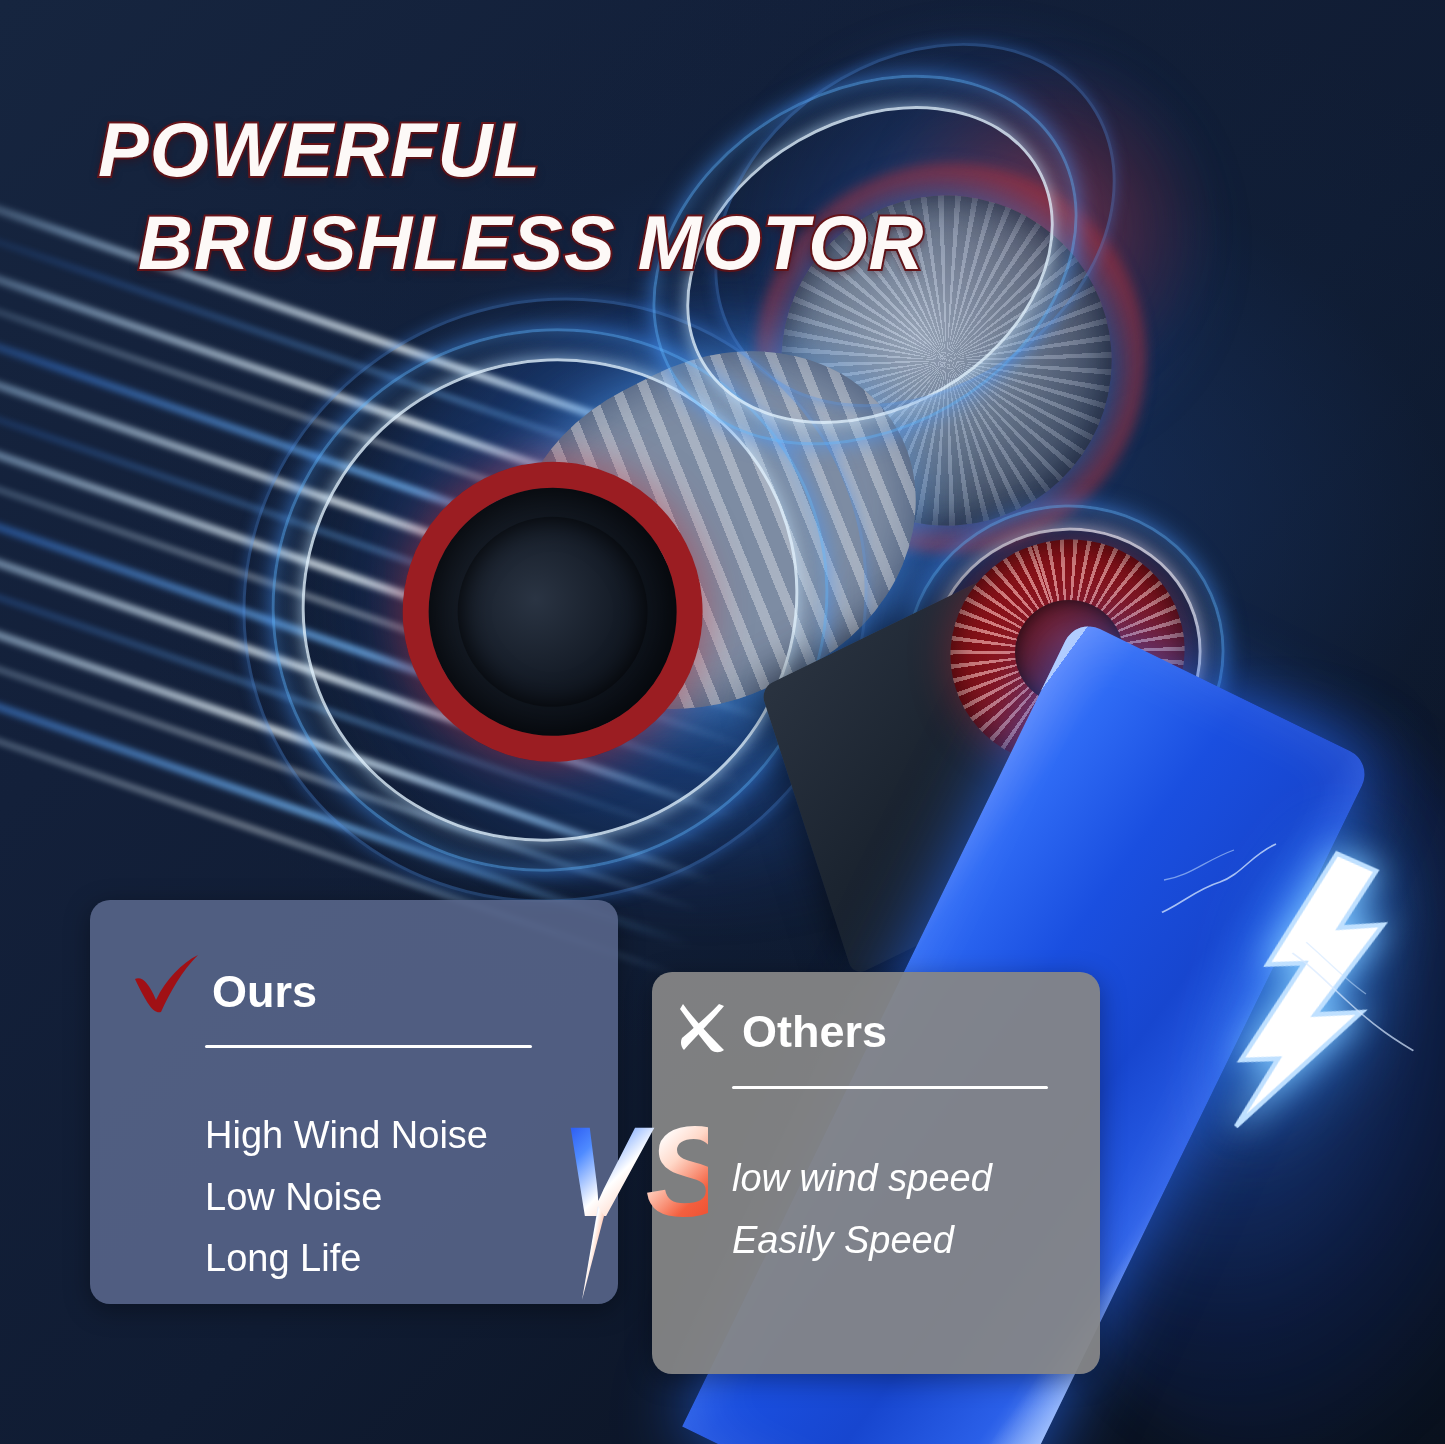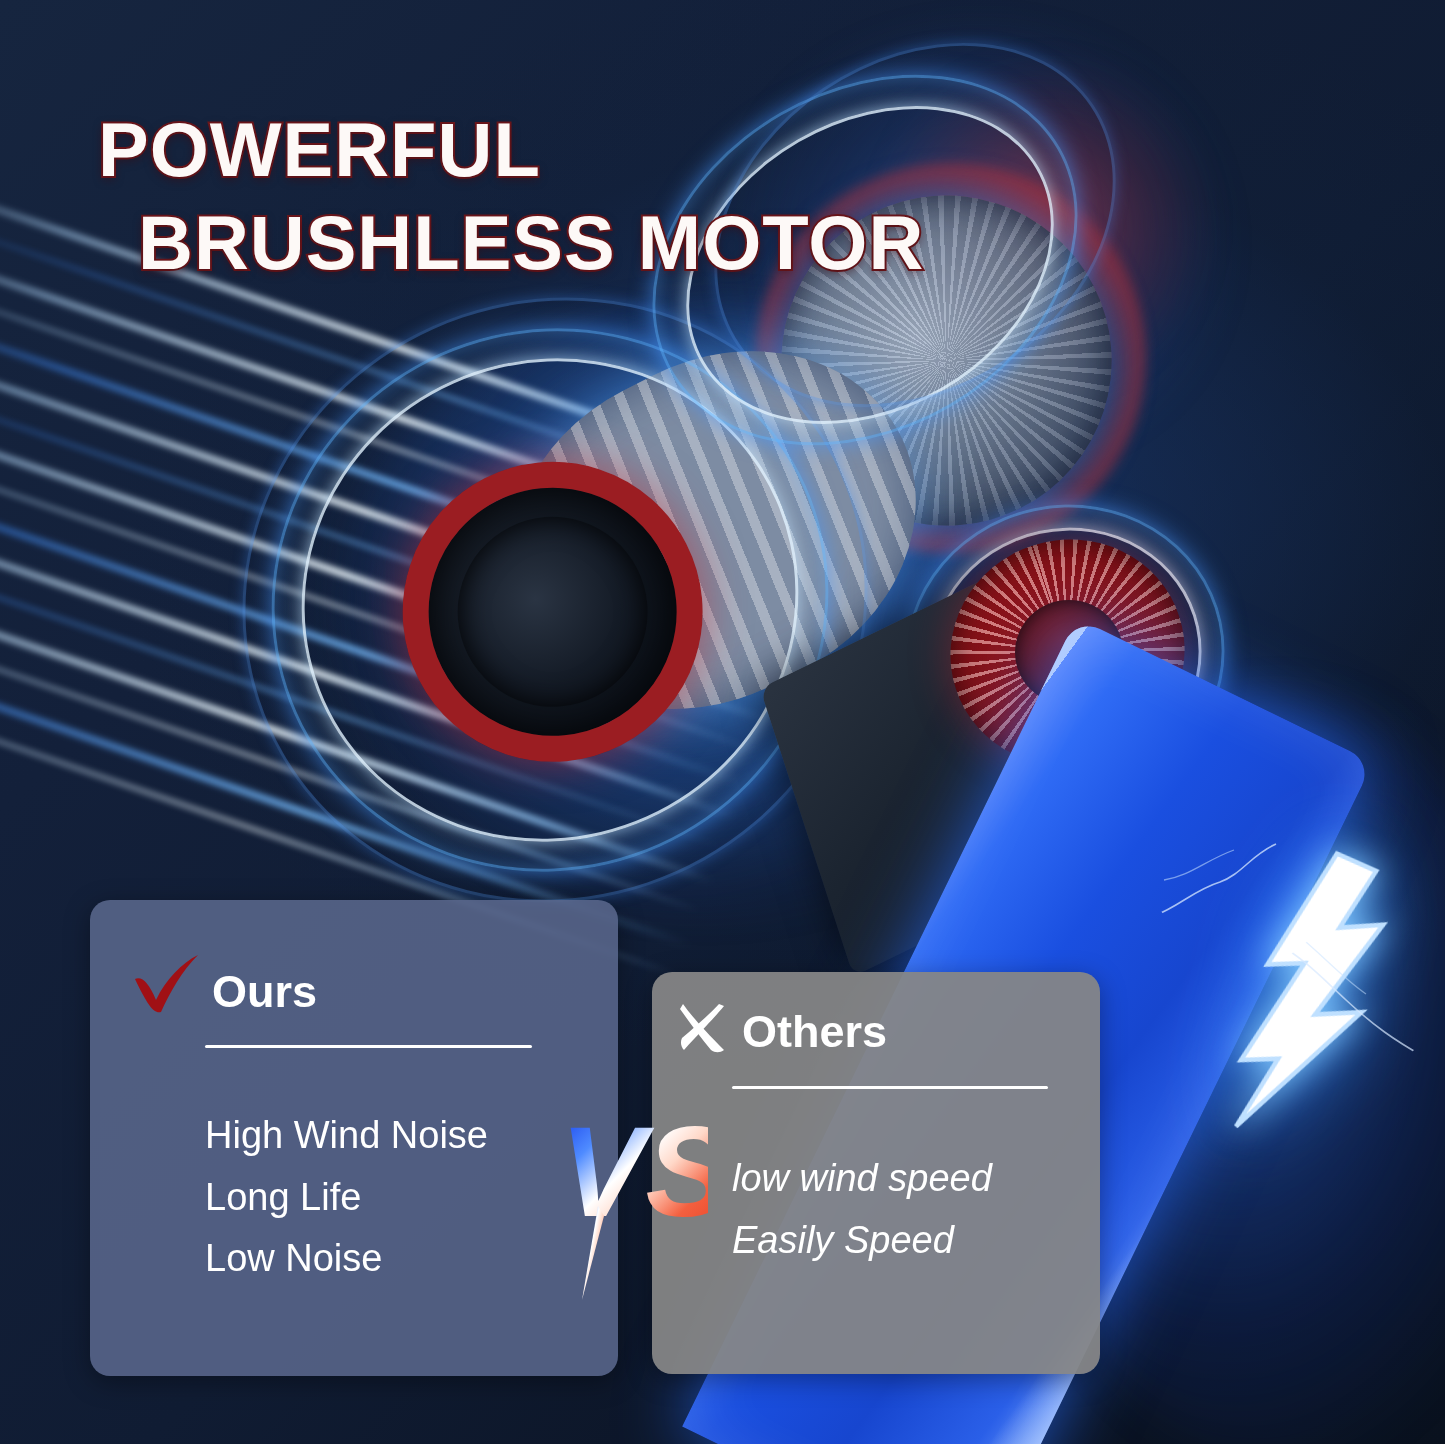--- a/index.html
+++ b/index.html
@@ -191,37 +191,38 @@
     filter:blur(0.4px);
     pointer-events:none;
   }
 
   
   .headline {
     position:absolute; left:98px; top:104px;
     width:1120px;
     font-size:76px;
     font-weight:bold;
+    font-style:italic;
     letter-spacing:1px;
     line-height:1.22;
     color:#fdf9f7;
     -webkit-text-stroke:4px #6d171c;
     paint-order:stroke fill;
     text-shadow:0 3px 10px rgba(60,10,14,0.55);
   }
   .headline .l2 { display:block;margin-left:40px; }
 
   
   .card {
     position:absolute;
     border-radius:20px;
   }
   .card-ours {
     left:90px; top:900px;
-    width:528px; height:476px;
+    width:528px; height:404px;
     background:rgba(88,101,138,0.90);
     box-shadow:0 6px 26px rgba(0,0,0,0.35);
   }
   .card-others {
     left:652px; top:972px;
     width:448px; height:402px;
     background:rgba(134,134,134,0.94);
     box-shadow:0 6px 26px rgba(0,0,0,0.35);
   }
   .card-head {
@@ -332,22 +333,22 @@
   <div class="card card-ours">
     <div class="card-head ours-head">
       <svg class="mark ours-mark" viewBox="0 0 72 64">
         <path d="M5 27 C12 24 19 31 26 48 C36 27 52 11 68 3 C52 19 40 40 31 60 C24 62 18 54 5 27 Z" fill="#a01015"></path>
       </svg>
       <span class="card-title ours-title">Ours</span>
     </div>
     <div class="rule ours-rule"></div>
     <div class="feature-list ours-feat">
       <div>High Wind Noise</div>
+      <div>Low Noise</div>
       <div>Long Life</div>
-      <div>Low Noise</div>
     </div>
   </div>
 
   <div class="card card-others">
     <div class="card-head others-head">
       <svg class="mark others-mark" viewBox="0 0 60 56">
         <path d="M9 4 C16 14 28 28 50 50 C46 53 41 53 37 50 C25 36 14 20 6 9 Z" fill="#ffffff"></path>
         <path d="M50 6 C42 16 28 30 10 50 C7 47 6 42 8 38 C22 26 36 14 45 4 Z" fill="#ffffff"></path>
       </svg>
       <span class="card-title others-title">Others</span>

